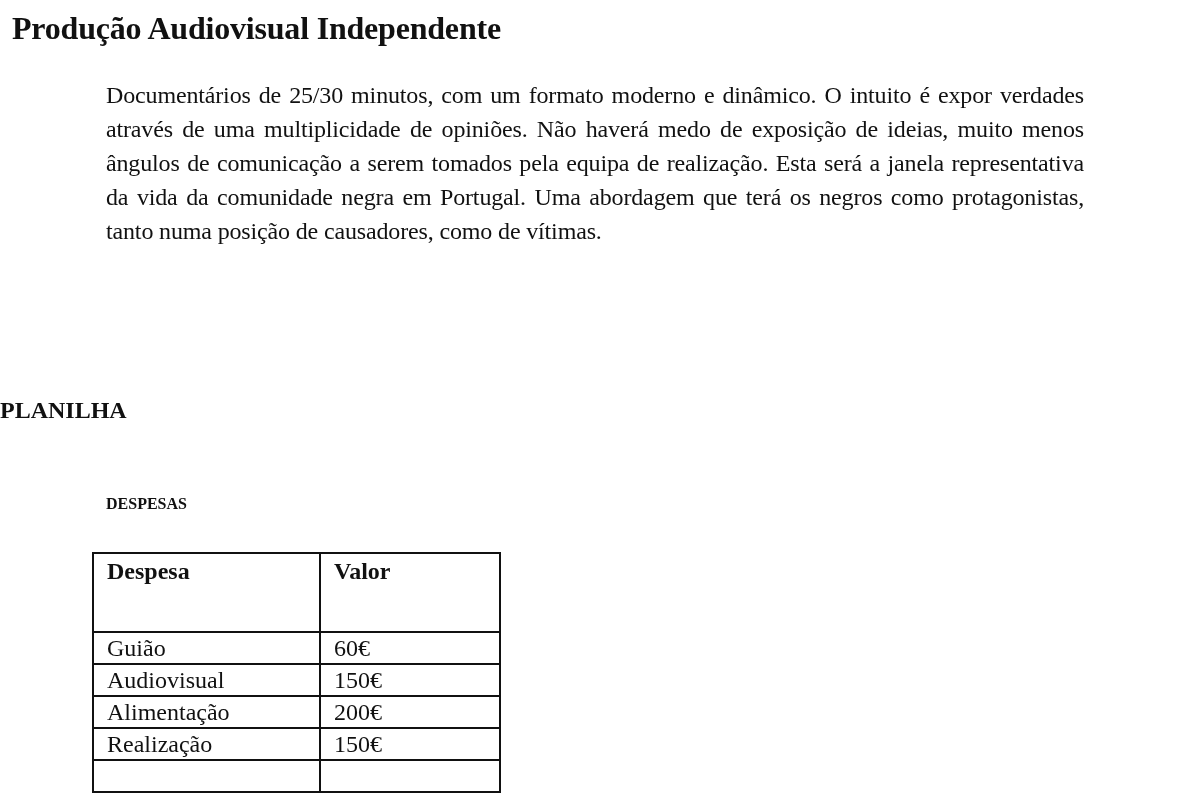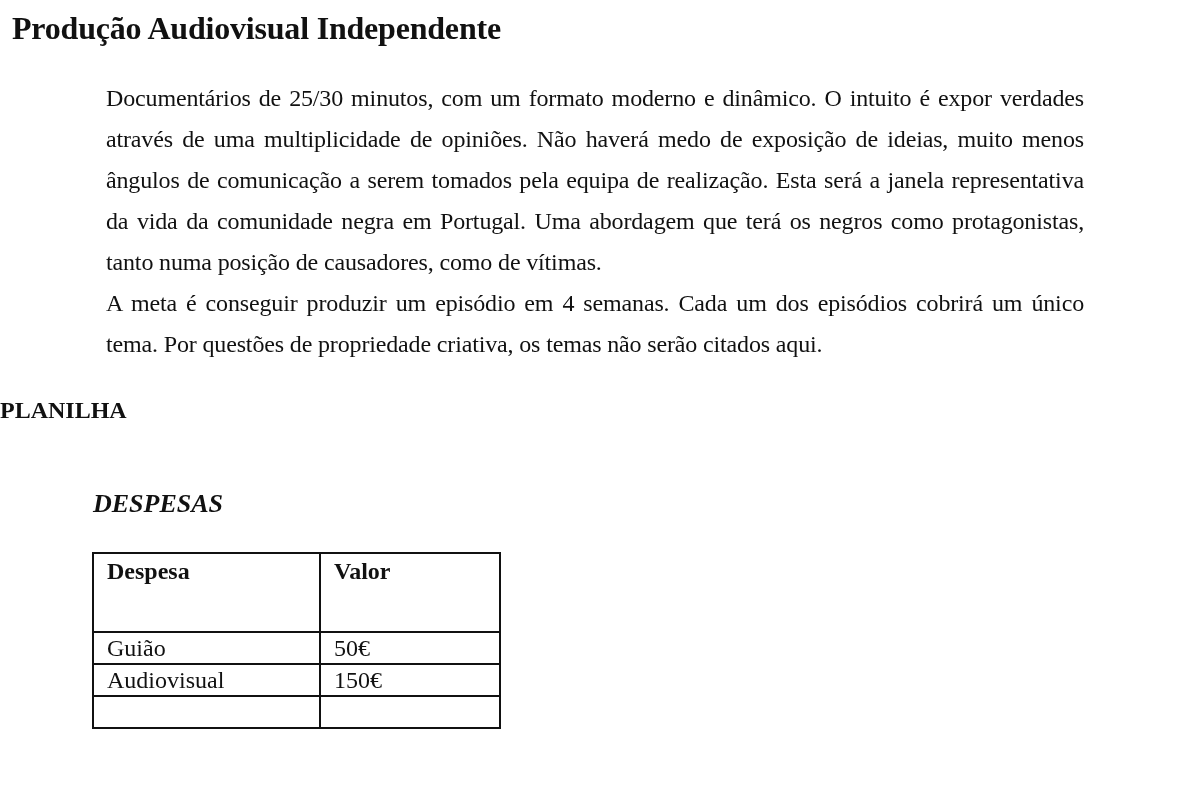--- a/index.html
+++ b/index.html
@@ -32,45 +32,44 @@
       font-size: 32px;
       line-height: 30px;
       letter-spacing: -0.2px;
     }
     .body-text {
       position: absolute;
       left: 106px;
       top: 78px;
       width: 978px;
       font-size: 24px;
-      line-height: 41px;
+      line-height: 34px;
       text-align: justify;
       letter-spacing: -0.15px;
       font-family: Liberation Serif, serif;
     }
     .body-text p {
       margin: 0;
     }
     .section-heading {
       position: absolute;
       top: 395px;
       left: 0;
       width: 1190px;
       font-weight: bold;
       font-size: 24px;
       line-height: 30px;
     }
     .sub-heading {
       position: absolute;
       top: 489px;
-      left: 93px;
+      left: 106px;
       font-weight: bold;
-      font-size: 26px;
+      font-size: 16px;
       line-height: 30px;
-      font-style: italic;
     }
     table.expenses {
       position: absolute;
       left: 92px;
       top: 552px;
       border-collapse: collapse;
       font-size: 24px;
     }
     table.expenses th,
     table.expenses td {
@@ -97,41 +96,48 @@
   </style>
 </head>
 <body>
 
 <div class="page">
 
   <div class="doc-title">Produção Audiovisual Independente</div>
 
   <div class="body-text">
     <p>Documentários de 25/30 minutos, com um formato moderno e dinâmico. O intuito é expor verdades através de uma multiplicidade de opiniões. Não haverá medo de exposição de ideias, muito menos ângulos de comunicação a serem tomados pela equipa de realização. Esta será a janela representativa da vida da comunidade negra em Portugal. Uma abordagem que terá os negros como protagonistas, tanto numa posição de causadores, como de vítimas.</p>
-    <p>A meta é conseguir produzir um episódio em 4 semanas. Cada um dos episódios cobrirá um único tema. Por questões de propriedade criativa, os temas não serão citados aqui.</p>
   </div>
 
   <div class="section-heading">PLANILHA</div>
 
   <div class="sub-heading">DESPESAS</div>
 
   <table class="expenses">
     <thead>
       <tr>
         <th class="col1">Despesa</th>
         <th class="col2">Valor</th>
       </tr>
     </thead>
     <tbody>
       <tr>
         <td>Guião</td>
-        <td>50€</td>
+        <td>60€</td>
       </tr>
       <tr>
         <td>Audiovisual</td>
+        <td>150€</td>
+      </tr>
+      <tr>
+        <td>Alimentação</td>
+        <td>200€</td>
+      </tr>
+      <tr>
+        <td>Realização</td>
         <td>150€</td>
       </tr>
       <tr class="faded">
         <td></td>
         <td></td>
       </tr>
     </tbody>
   </table>
 
 </div>

